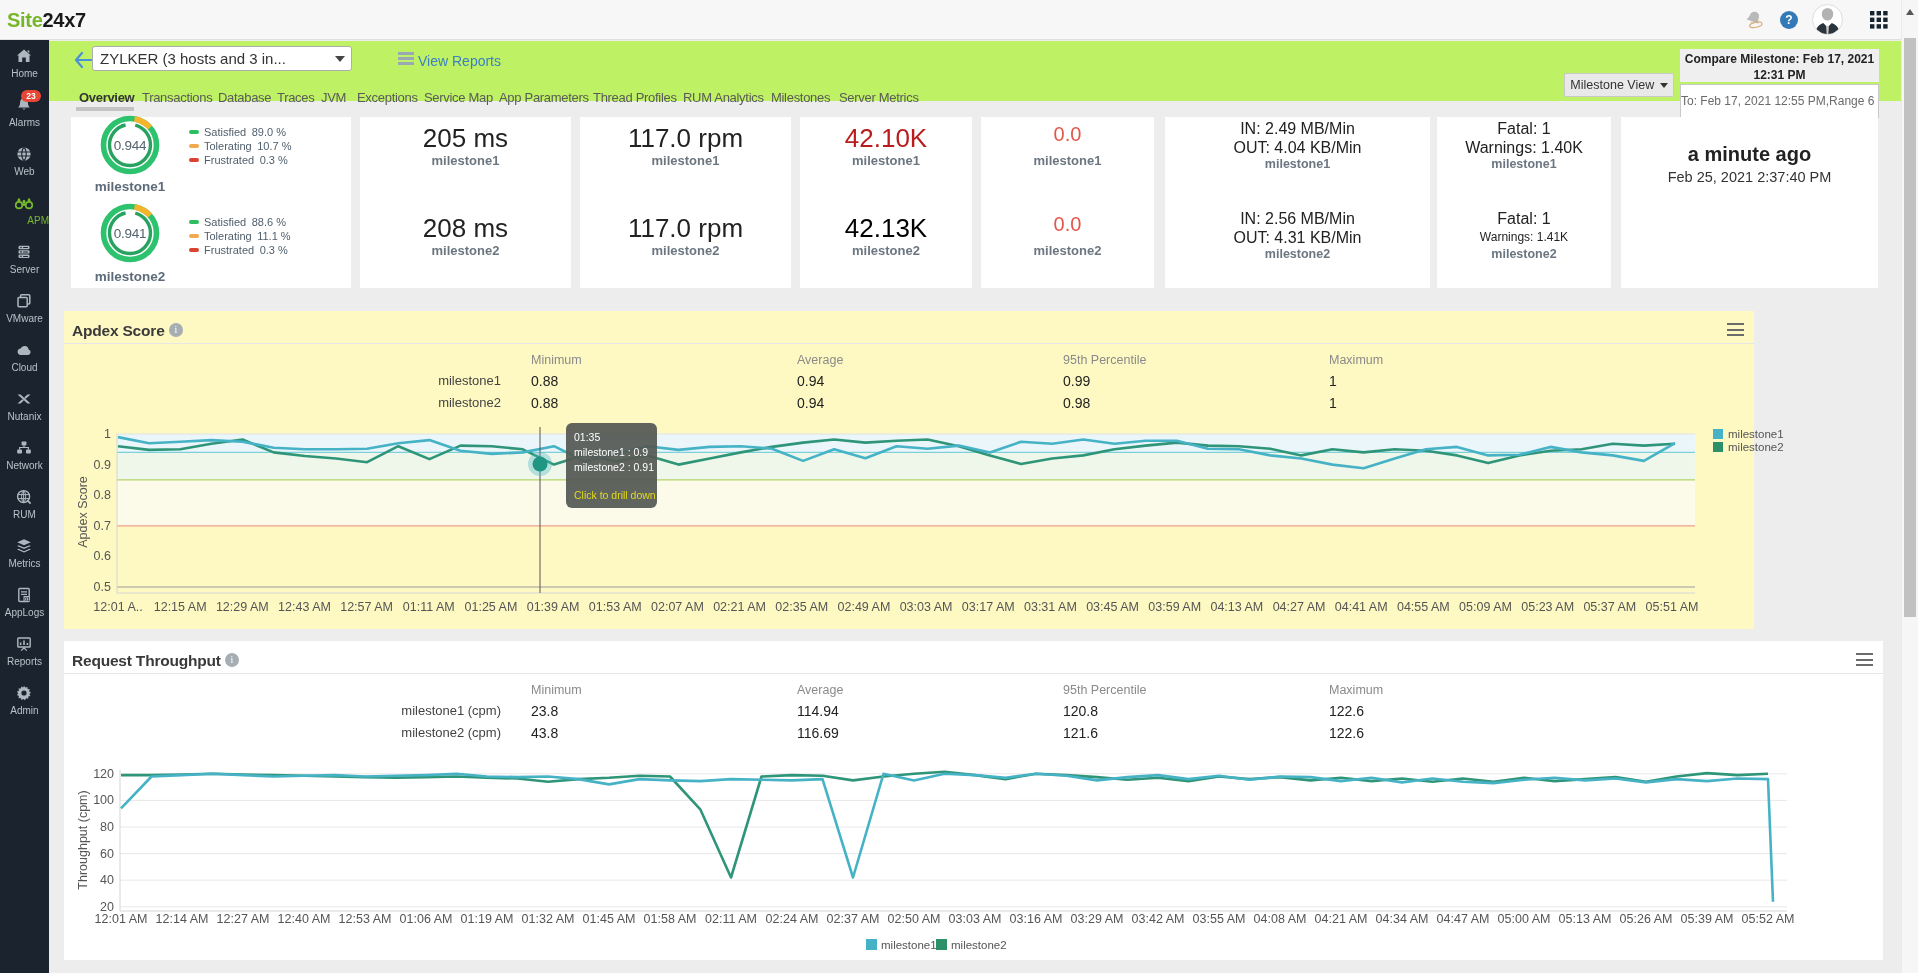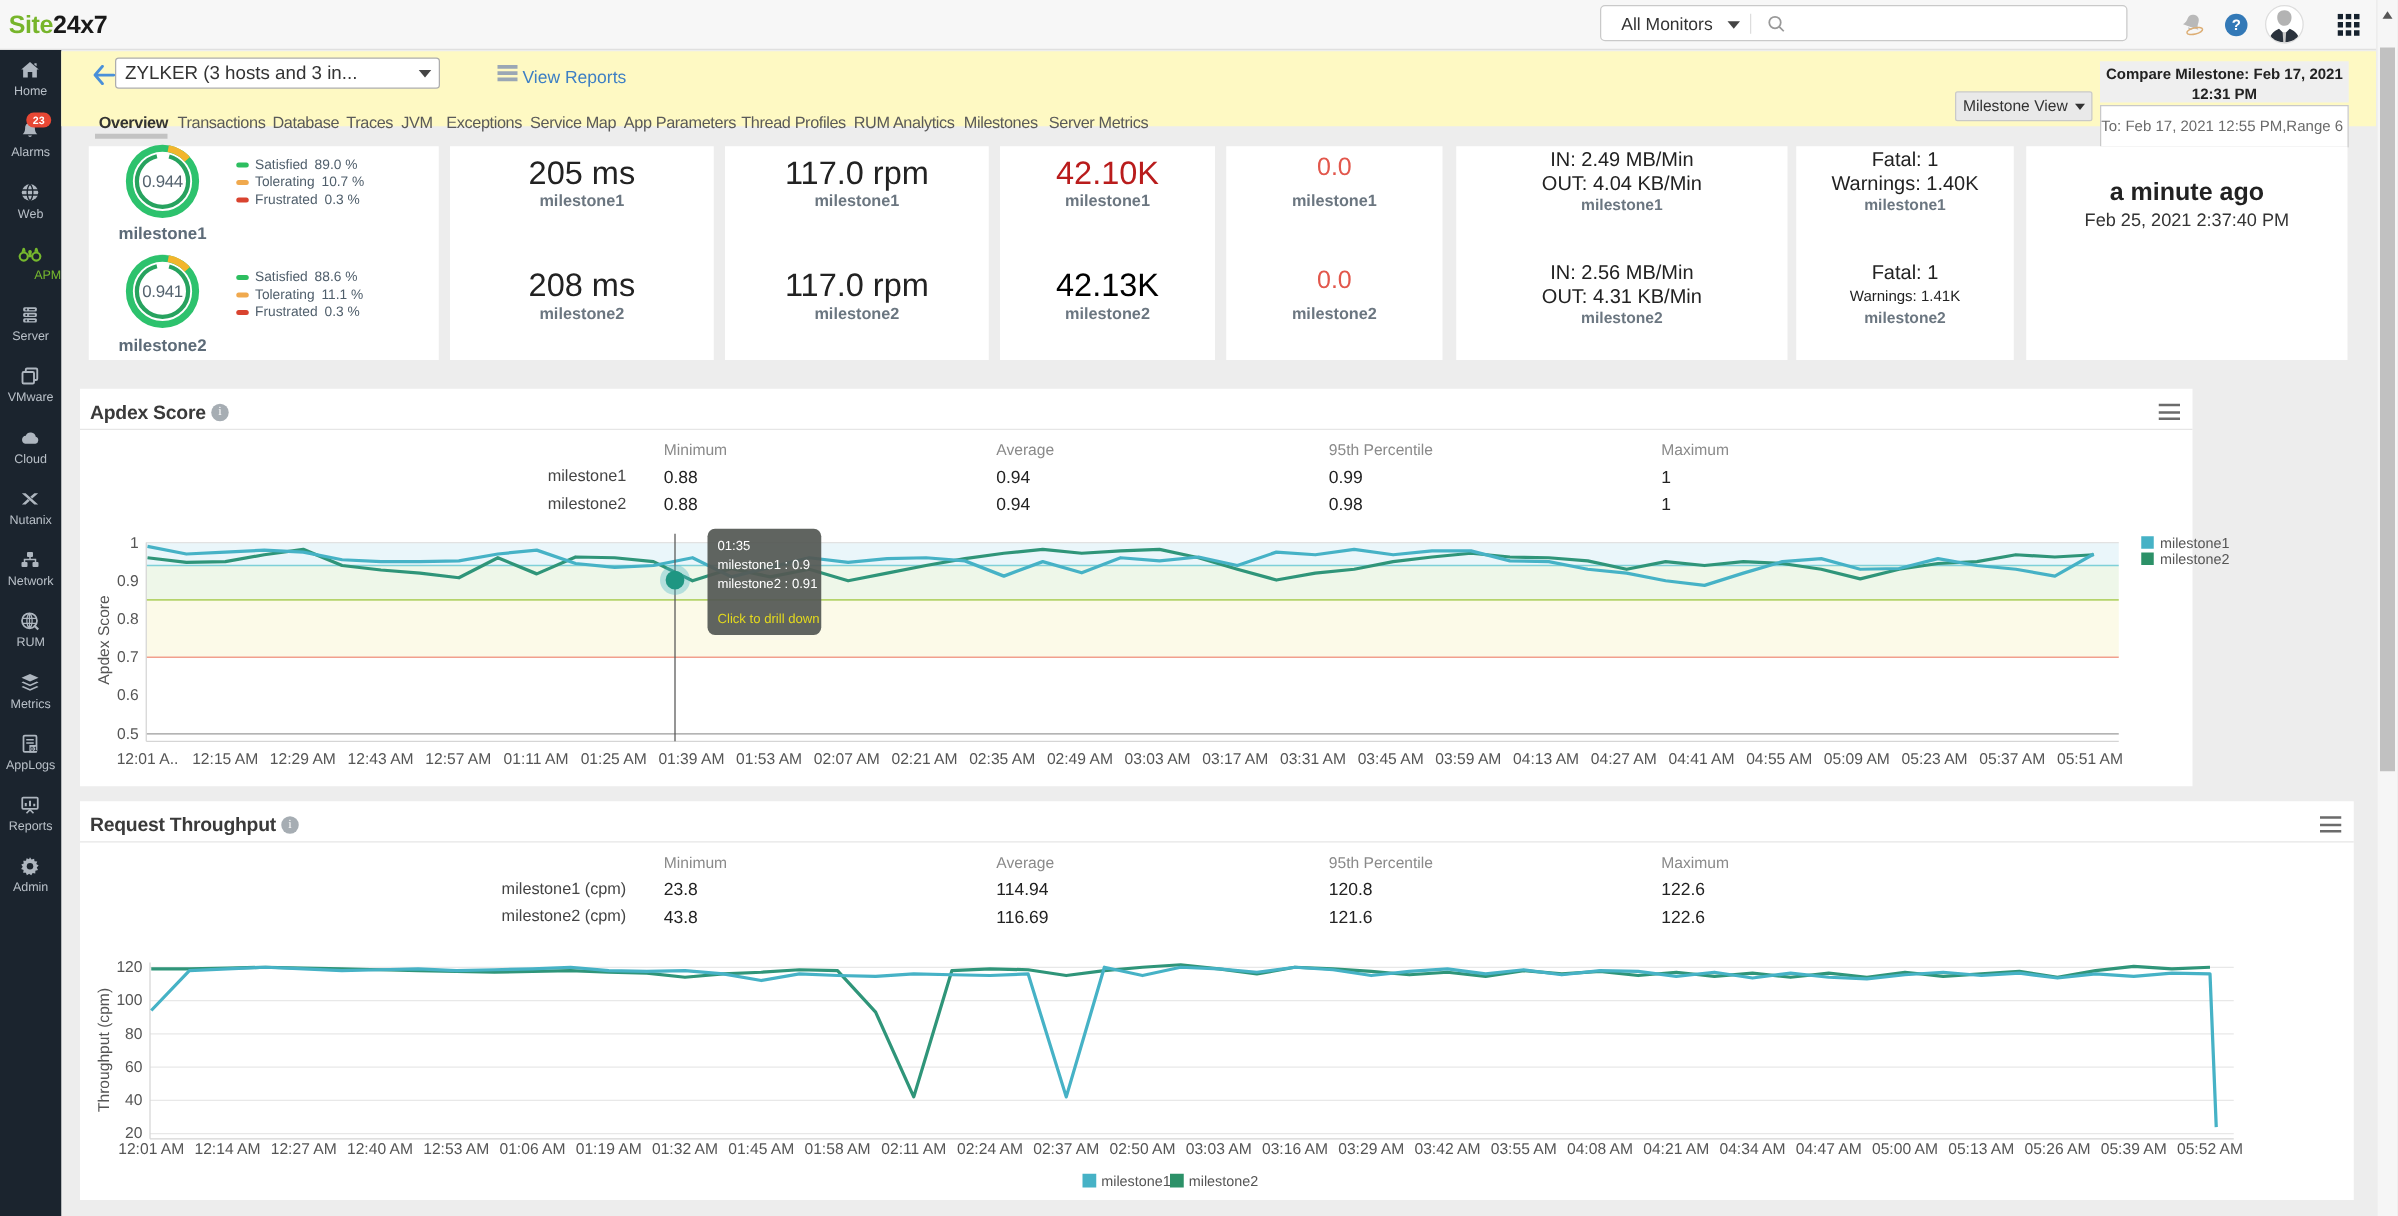--- a/index.html
+++ b/index.html
@@ -1,29 +1,20 @@
 <!DOCTYPE html>
 <html><head><meta charset="utf-8"><style>
 * { margin:0; padding:0; box-sizing:border-box; }
 body { width:1918px; height:973px; overflow:hidden; font-family:"Liberation Sans", sans-serif; background:#ededed; position:relative; }
 .abs { position:absolute; }
 </style></head>
 <body>
 
 <div class="abs" style="left:0;top:0;width:1918px;height:40px;background:#f7f7f7;border-bottom:1px solid #e0e0e0">
   <div class="abs" style="left:7px;top:9px;font-size:20px;font-weight:bold;letter-spacing:-0.3px"><span style="color:#77b52b">Site</span><span style="color:#191919">24x7</span></div>
-  <div class="abs" style="left:1280px;top:4px;width:422px;height:29px;background:#fff;border:1px solid #c9c9c9;border-radius:4px">
-    <span class="abs" style="left:16px;top:6px;font-size:14px;color:#333">All Monitors</span>
-    <span class="abs" style="left:101px;top:12px;width:0;height:0;border-left:5px solid transparent;border-right:5px solid transparent;border-top:6px solid #444"></span>
-    <span class="abs" style="left:119px;top:6px;height:16px;border-left:1px solid #ddd"></span>
-    <svg class="abs" style="left:132px;top:6px" width="16" height="16" viewBox="0 0 16 16">
-        <circle cx="7" cy="7" r="4.6" fill="none" stroke="#999" stroke-width="1.4"></circle>
-        <line x1="10.5" y1="10.5" x2="14" y2="14" stroke="#999" stroke-width="1.4"></line>
-      </svg>
-  </div>
   <svg class="abs" style="left:1743px;top:10px" width="22" height="21" viewBox="0 0 22 21">
       <g transform="rotate(20 11 9)">
         <path d="M10.5 1.8 C7.4 1.8 5.9 4 5.9 6.4 C5.9 9.9 4.6 11.1 4 11.9 L17 11.9 C16.4 11.1 15.1 9.9 15.1 6.4 C15.1 4 13.6 1.8 10.5 1.8 Z" fill="#b9b9b9"></path>
         <path d="M8.7 12.9 A1.9 1.9 0 0 0 12.3 12.9 Z" fill="#b9b9b9"></path>
       </g>
       <ellipse cx="12.8" cy="14.8" rx="6.4" ry="2.5" fill="none" stroke="#ddae74" stroke-width="1.2" transform="rotate(-13 12.8 14.8)"></ellipse>
     </svg>
   <div class="abs" style="left:1780px;top:11px;width:18px;height:18px;border-radius:50%;background:#3379b7;color:#fff;font-size:12px;font-weight:bold;text-align:center;line-height:18px">?</div>
   <div class="abs" style="left:1812px;top:4px;width:31px;height:31px;border-radius:50%;background:#fff;border:1px solid #ddd;overflow:hidden">
     <svg width="29" height="29" viewBox="0 0 29 29">
@@ -146,21 +137,21 @@
         <path d="M8 11 L8 12.6 M5.2 14.6 L8 11.8 L10.8 14.6" stroke="#aeb6bf" stroke-width="1.3" fill="none"></path>
       </svg></div>
     <div style="position:absolute;left:0;top:616px;width:49px;text-align:center;font-size:10px;color:#b9c0c8">Reports</div>
     <div style="position:absolute;left:16px;top:645px;width:16px;height:16px"><svg width="16" height="16" viewBox="0 0 16 16" style="">
         <path d="M8 0.8 L9.2 2.6 L11.3 1.9 L11.6 4 L13.8 4.2 L13 6.2 L14.9 7.4 L13.4 9 L14.4 11 L12.3 11.5 L12.2 13.7 L10.1 13.3 L9 15.2 L7.3 13.9 L5.5 15.1 L4.7 13.1 L2.5 13.2 L2.9 11 L0.9 10.1 L2.2 8.4 L1 6.6 L3 5.8 L2.6 3.6 L4.8 3.6 L5.3 1.5 L7.2 2.4 Z" fill="#aeb6bf"></path>
         <circle cx="8" cy="8" r="2.6" fill="#1b242e"></circle>
       </svg></div>
     <div style="position:absolute;left:0;top:665px;width:49px;text-align:center;font-size:10px;color:#b9c0c8">Admin</div>
   </div>
 
-<div class="abs" style="left:49px;top:41px;width:1852px;height:60px;background:#fef9c3">
+<div class="abs" style="left:49px;top:41px;width:1852px;height:60px;background:#bef264">
   <svg class="abs" style="left:25px;top:11px" width="18" height="16" viewBox="0 0 18 16">
       <path d="M8 1 L2 8 L8 15 M2 8 L17 8" fill="none" stroke="#4a90d9" stroke-width="2.2" stroke-linecap="round" stroke-linejoin="round"></path>
     </svg>
   <div class="abs" style="left:43px;top:5px;width:260px;height:25px;background:#fff;border:1px solid #adadad;border-radius:3px">
     <span class="abs" style="left:7px;top:3px;font-size:15px;color:#333">ZYLKER (3 hosts and 3 in...</span>
     <span class="abs" style="left:242px;top:9px;width:0;height:0;border-left:5.5px solid transparent;border-right:5.5px solid transparent;border-top:6.5px solid #444"></span>
   </div>
   <div class="abs" style="left:349px;top:11px;width:16px;height:3px;background:#9aa7b5;box-shadow:0 5px 0 #9aa7b5, 0 10px 0 #9aa7b5"></div>
   <div class="abs" style="left:369px;top:12px;font-size:14px;color:#3d7fc4">View Reports</div>
   <div style="position:absolute;left:30px;top:49px;font-size:13px;letter-spacing:-0.3px;font-weight:bold;color:#333">Overview</div>
@@ -272,21 +263,21 @@
       <div style="font-size:16px;color:#222;line-height:19px">Fatal: 1</div>
       <div style="font-size:12px;color:#222;line-height:19px">Warnings: 1.41K</div>
       <div style="font-size:12.5px;font-weight:bold;color:#6b7680">milestone2</div>
     </div>
 </div>
 <div style="position:absolute;left:1621px;top:117px;width:257px;height:171px;background:#fff;text-align:center">
  <div style="position:absolute;top:26px;width:100%;font-size:20px;font-weight:bold;color:#222">a minute ago</div>
  <div style="position:absolute;top:52px;width:100%;font-size:14.5px;color:#333">Feb 25, 2021 2:37:40 PM</div>
 </div>
 
-<div class="abs" style="left:64px;top:311px;width:1690px;height:318px;background:#ffffff">
+<div class="abs" style="left:64px;top:311px;width:1690px;height:318px;background:#fef9c3">
 
  <div style="position:absolute;left:8px;top:11px;font-size:15.5px;font-weight:bold;color:#3a3a3a;letter-spacing:-0.2px">Apdex Score</div>
  <div style="position:absolute;left:105px;top:12px;width:14px;height:14px;border-radius:50%;background:#a6adb3;color:#fff;text-align:center;font-size:10px;line-height:14px;font-family:'Liberation Serif'">i</div>
  <div style="position:absolute;right:10px;top:12px;width:17px;height:13px;border-top:2.5px solid #6b6b6b;border-bottom:2.5px solid #6b6b6b">
       <div style="margin-top:4px;border-top:2.5px solid #6b6b6b"></div>
     </div>
  <div style="position:absolute;left:0;top:32px;width:100%;border-top:1px solid #e6e6e6"></div>
 <div style="position:absolute;left:467px;top:42px;font-size:12.5px;color:#8a8a8a">Minimum</div>
     <div style="position:absolute;left:733px;top:42px;font-size:12.5px;color:#8a8a8a">Average</div>
     <div style="position:absolute;left:999px;top:42px;font-size:12.5px;color:#8a8a8a">95th Percentile</div>

